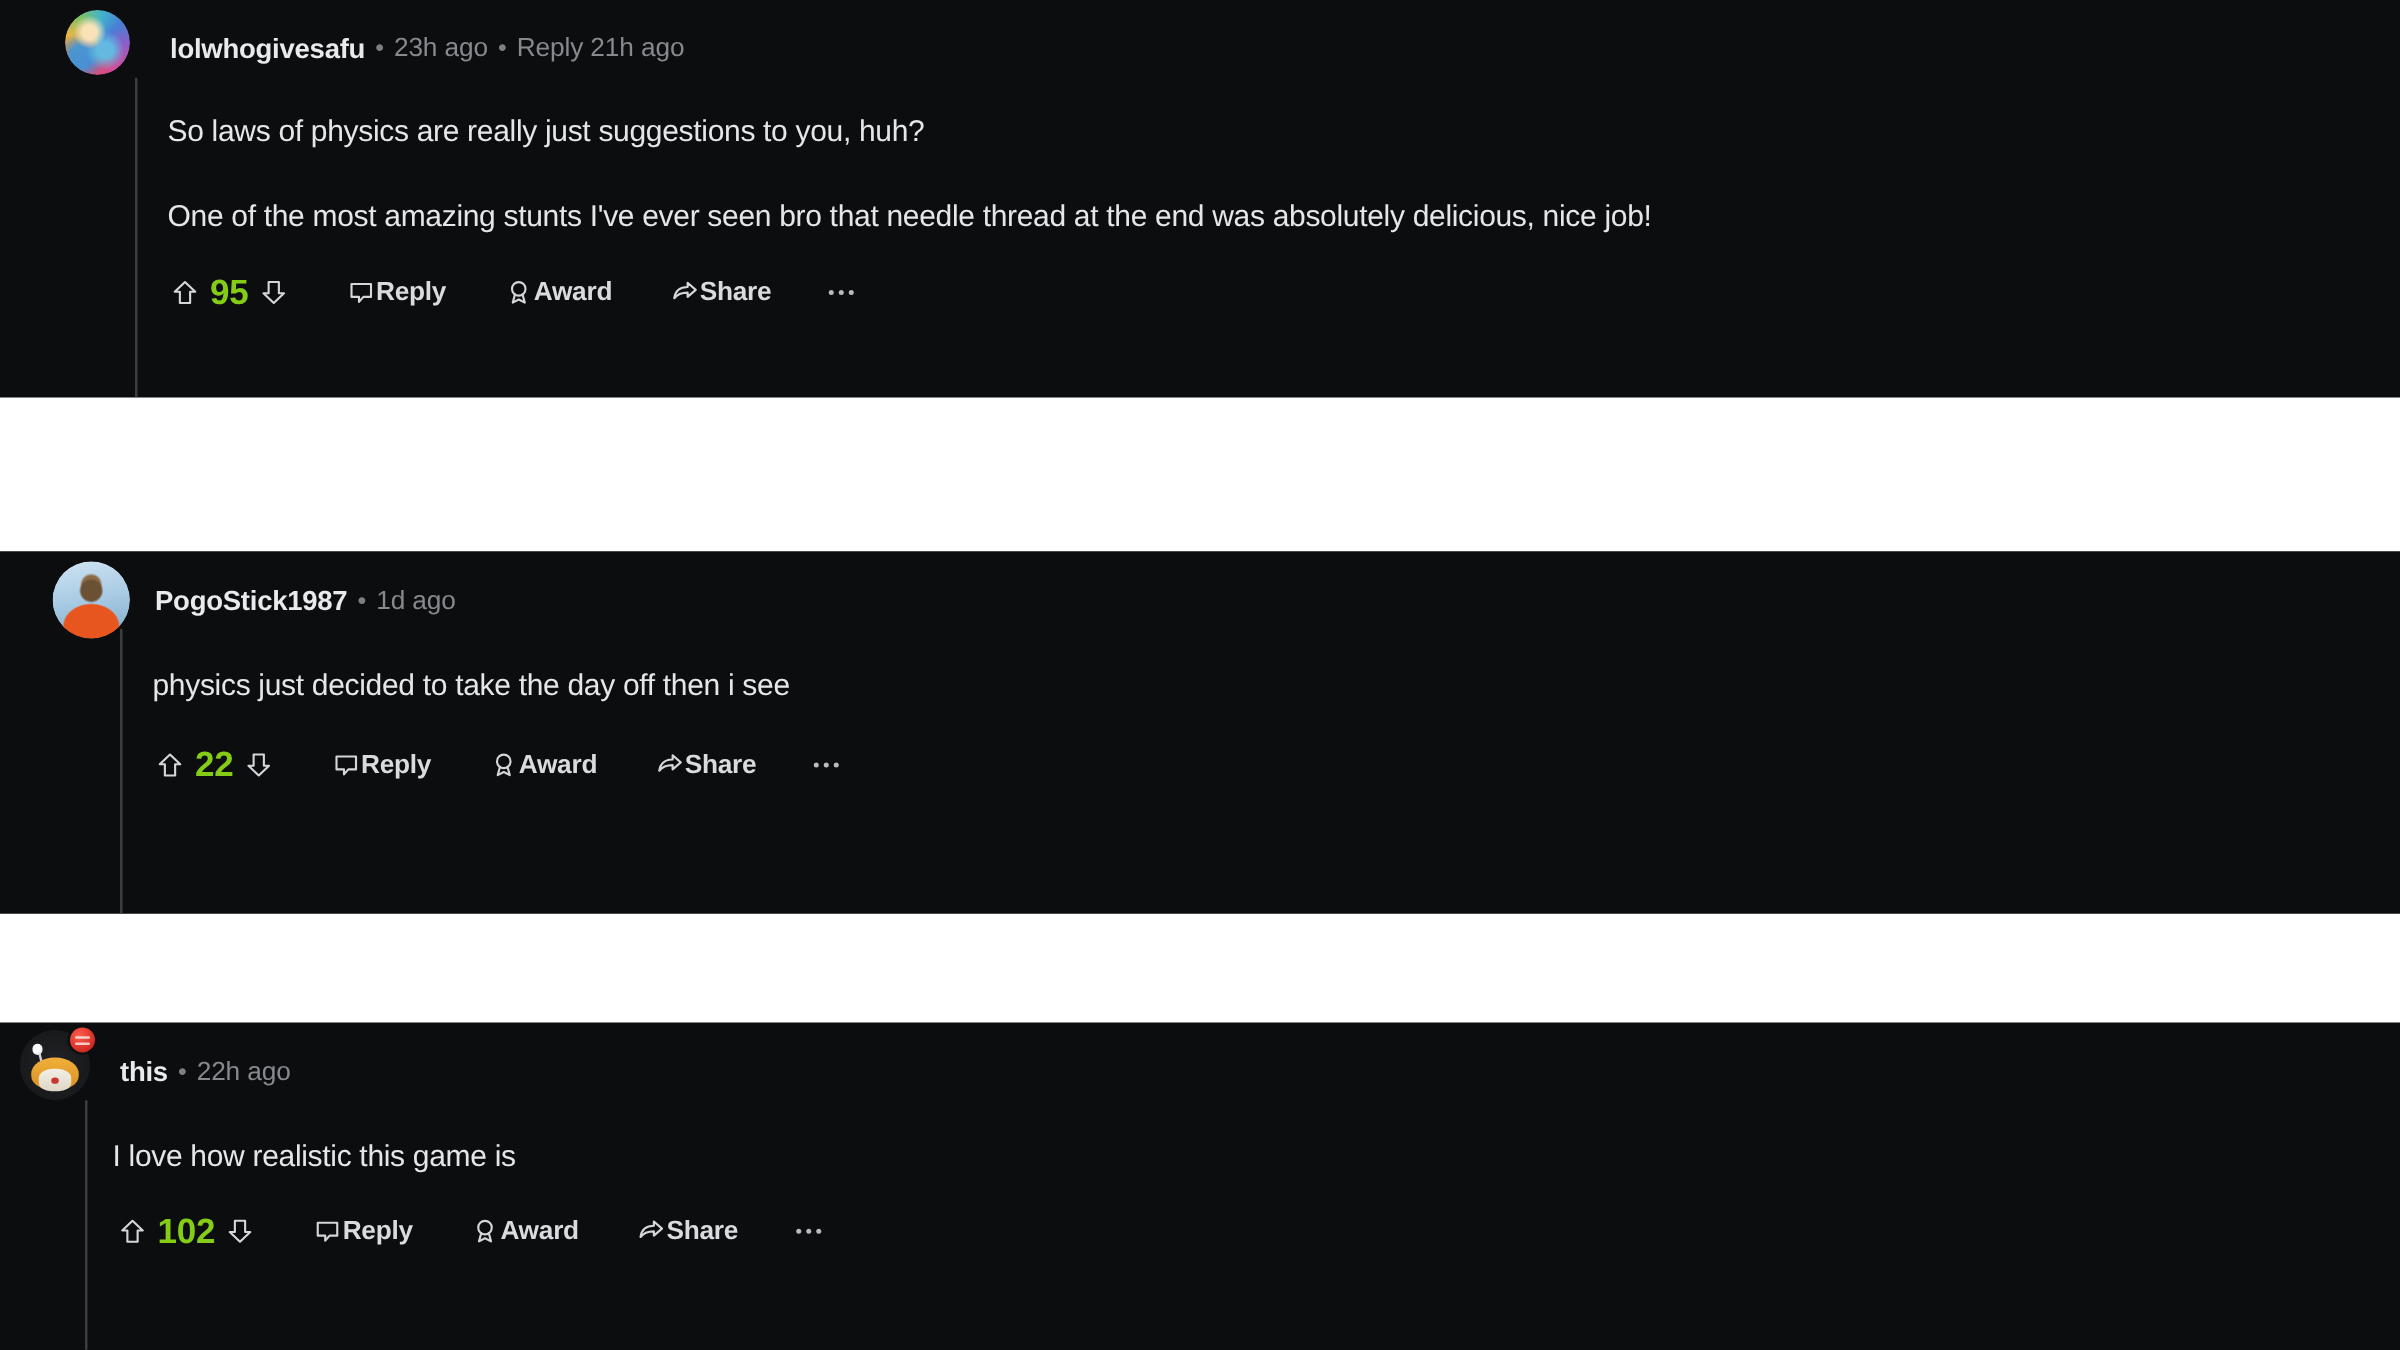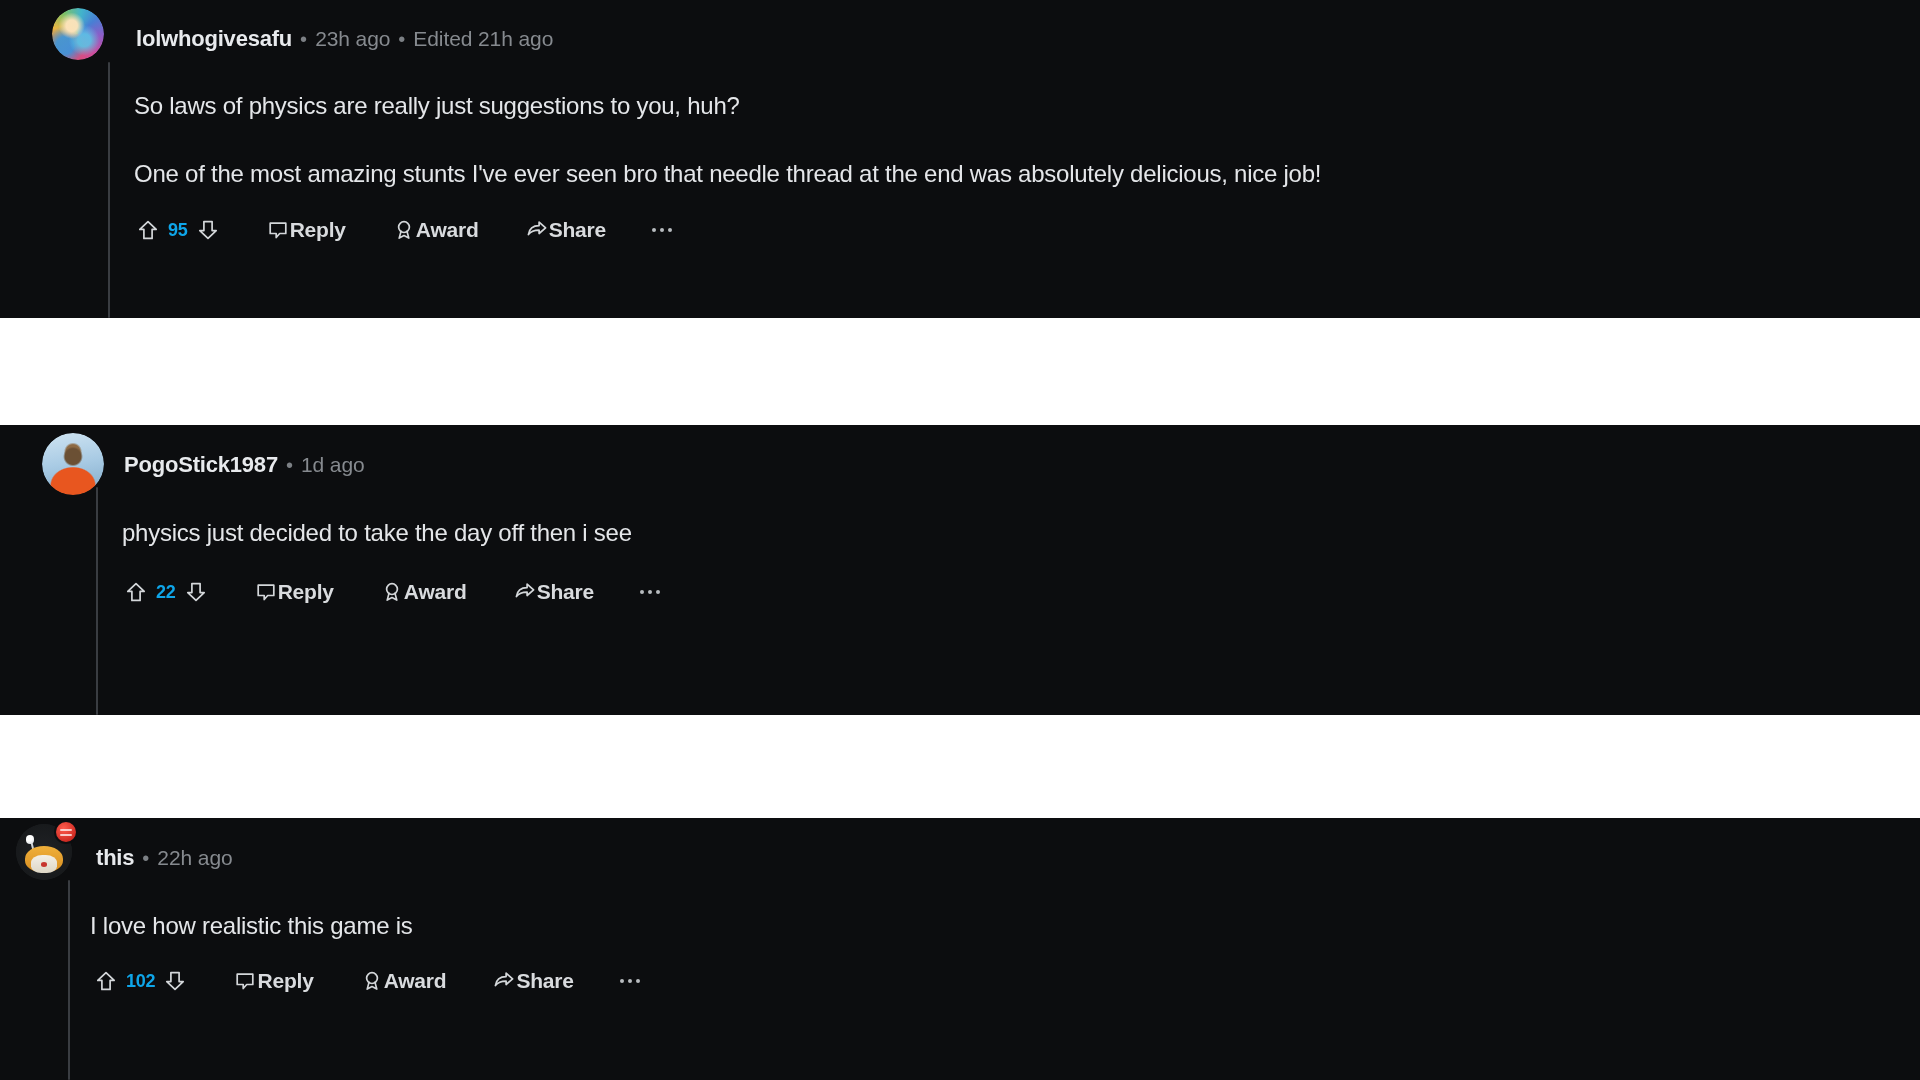--- a/index.html
+++ b/index.html
@@ -27,21 +27,21 @@
   .comment-card {
     position: absolute;
     left: 0;
     width: 1920px;
     background: #0c0d0f;
     box-sizing: border-box;
     overflow: hidden;
   }
 
   #comment-0 { top: 0px;   height: 318px; }
-  #comment-1 { top: 425px; height: 290px; }
+  #comment-1 { top: 441px; height: 290px; }
   #comment-2 { top: 818px; height: 262px; }
 
   
   .thread-line {
     position: absolute;
     width: 2px;
     background: #3a3d42;
     border-radius: 1px;
   }
 
@@ -188,23 +188,23 @@
     display: flex;
     align-items: center;
     gap: 8px;
   }
   .icon-btn {
     display: inline-flex;
     align-items: center;
     justify-content: center;
   }
   .vote-count {
-    font-size: 18px;
+    font-size: 28px;
     font-weight: bold;
-    color: #0ea5e9;
+    color: #84cc16;
     min-width: 18px;
     text-align: center;
     letter-spacing: -0.2px;
   }
   .action-item {
     display: flex;
     align-items: center;
     margin-left: 46px;
   }
   .action-label {
@@ -241,21 +241,21 @@
 
     <div class="avatar" style="left:52px; top:8px; width:52px; height:52px;">
       <div class="avatar-inner av-rainbow"></div>
     </div>
 
     <div class="comment-header" style="left:136px; top:26px;">
       <span class="author">lolwhogivesafu</span>
       <span class="meta-dot">•</span>
       <span class="meta-time">23h ago</span>
       <span class="meta-dot">•</span>
-      <span class="meta-time">Edited 21h ago</span>
+      <span class="meta-time">Reply 21h ago</span>
     </div>
 
     <div class="comment-body" style="left:134px; top:90px;">
       <div class="body-line">So laws of physics are really just suggestions to you, huh?</div>
       <div class="body-line">One of the most amazing stunts I've ever seen bro that needle thread at the end was absolutely delicious, nice job!</div>
     </div>
 
     <div class="action-bar" style="left:136px; top:218px;">
       <div class="vote-group">
         <span class="icon-btn">

